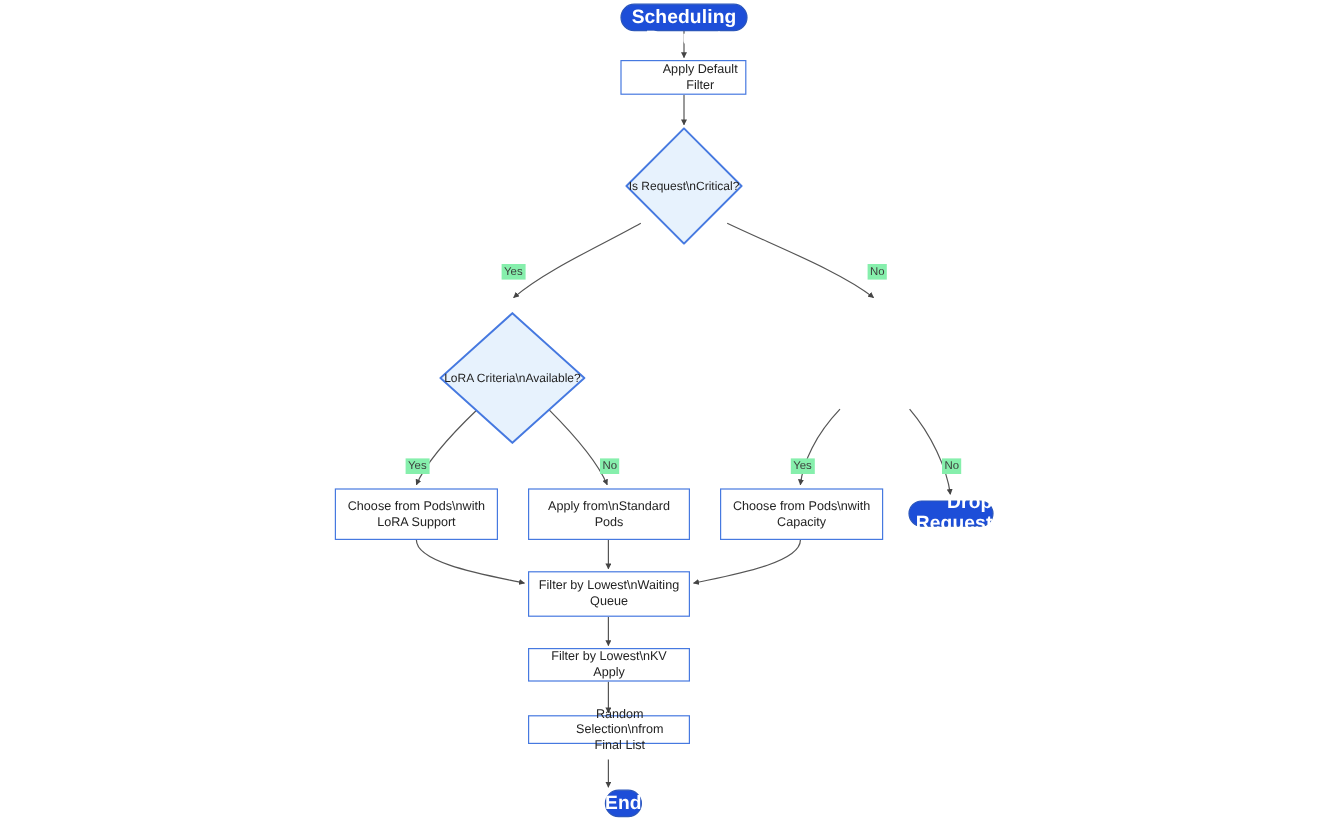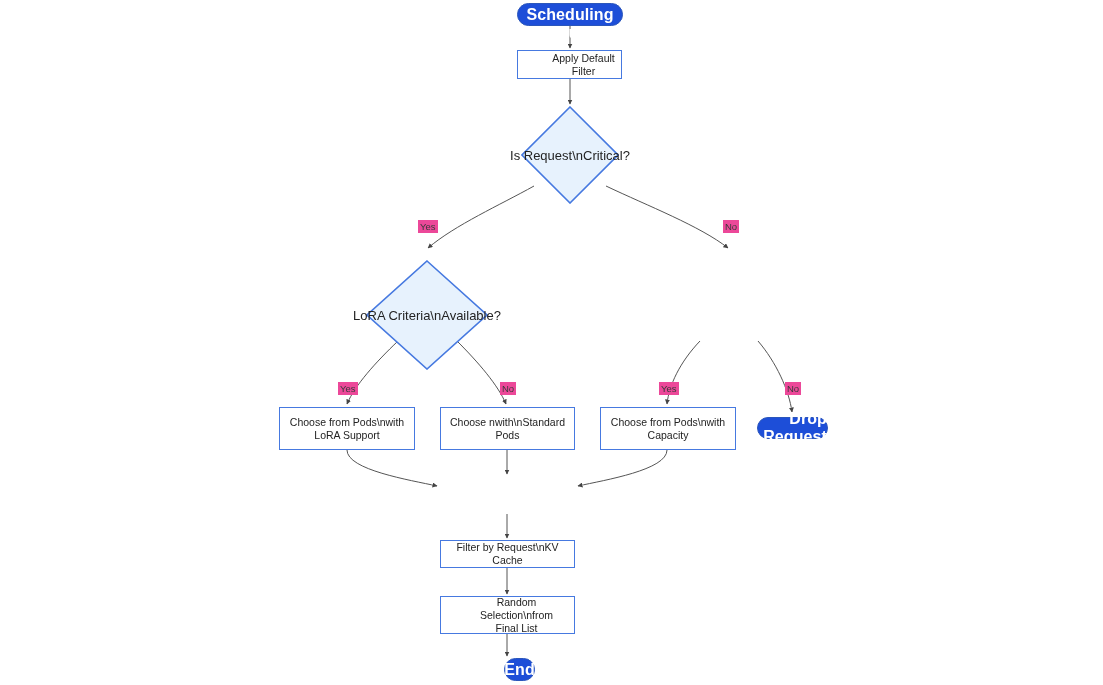--- a/index.html
+++ b/index.html
@@ -65,28 +65,28 @@
   .decision .dia {
     position: absolute;
     left: 0;
     top: 0;
     width: 100%;
     height: 100%;
   }
   .decision .dlabel {
     position: relative;
     z-index: 2;
-    font-size: 13px;
+    font-size: 10px;
     color: #232323;
     white-space: nowrap;
   }
   
   .edge-label {
     position: absolute;
-    background: #ec4899;
+    background: #86efac;
     color: #3a3a3a;
     font-size: 9.5px;
     line-height: 11px;
     padding: 1px 2px;
     white-space: nowrap;
   }
 </style>
 </head>
 <body>
 
@@ -152,39 +152,43 @@
     <span class="dlabel">LoRA Criteria\nAvailable?</span>
   </div>
 
 
   <div class="node proc" style="left:279px; top:407px; width:136px; height:43px;">
     <span class="txt">Choose from Pods\nwith
 LoRA Support</span>
   </div>
 
   <div class="node proc" style="left:440px; top:407px; width:135px; height:43px;">
-    <span class="txt">Choose nwith\nStandard
+    <span class="txt">Apply from\nStandard
 Pods</span>
   </div>
 
   <div class="node proc" style="left:600px; top:407px; width:136px; height:43px;">
     <span class="txt">Choose from Pods\nwith
 Capacity</span>
   </div>
 
   <div class="node pill" style="left:757px; top:417px; width:71px; height:22px;text-align:right;">
     <span class="txt">Drop Request</span>
   </div>
 
+  <div class="node proc" style="left:440px; top:476px; width:135px; height:38px;">
+    <span class="txt">Filter by Lowest\nWaiting
+Queue</span>
+  </div>
 
   <div class="node proc" style="left:440px; top:540px; width:135px; height:28px;">
-    <span class="txt">Filter by Request\nKV Cache</span>
-  </div>
-
-  <div class="node proc" style="left:440px; top:596px; width:135px; height:38px;padding-left:18px;">
+    <span class="txt">Filter by Lowest\nKV Apply</span>
+  </div>
+
+  <div class="node proc" style="left:440px; top:596px; width:135px; height:24px;padding-left:18px;">
     <span class="txt">Random Selection\nfrom
 Final List</span>
   </div>
 
   <div class="node pill" style="left:504px; top:658px; width:31px; height:23px;">
     <span class="txt">End</span>
   </div>
 
   <div class="edge-label" style="left:418px; top:220px;">Yes</div>
 

